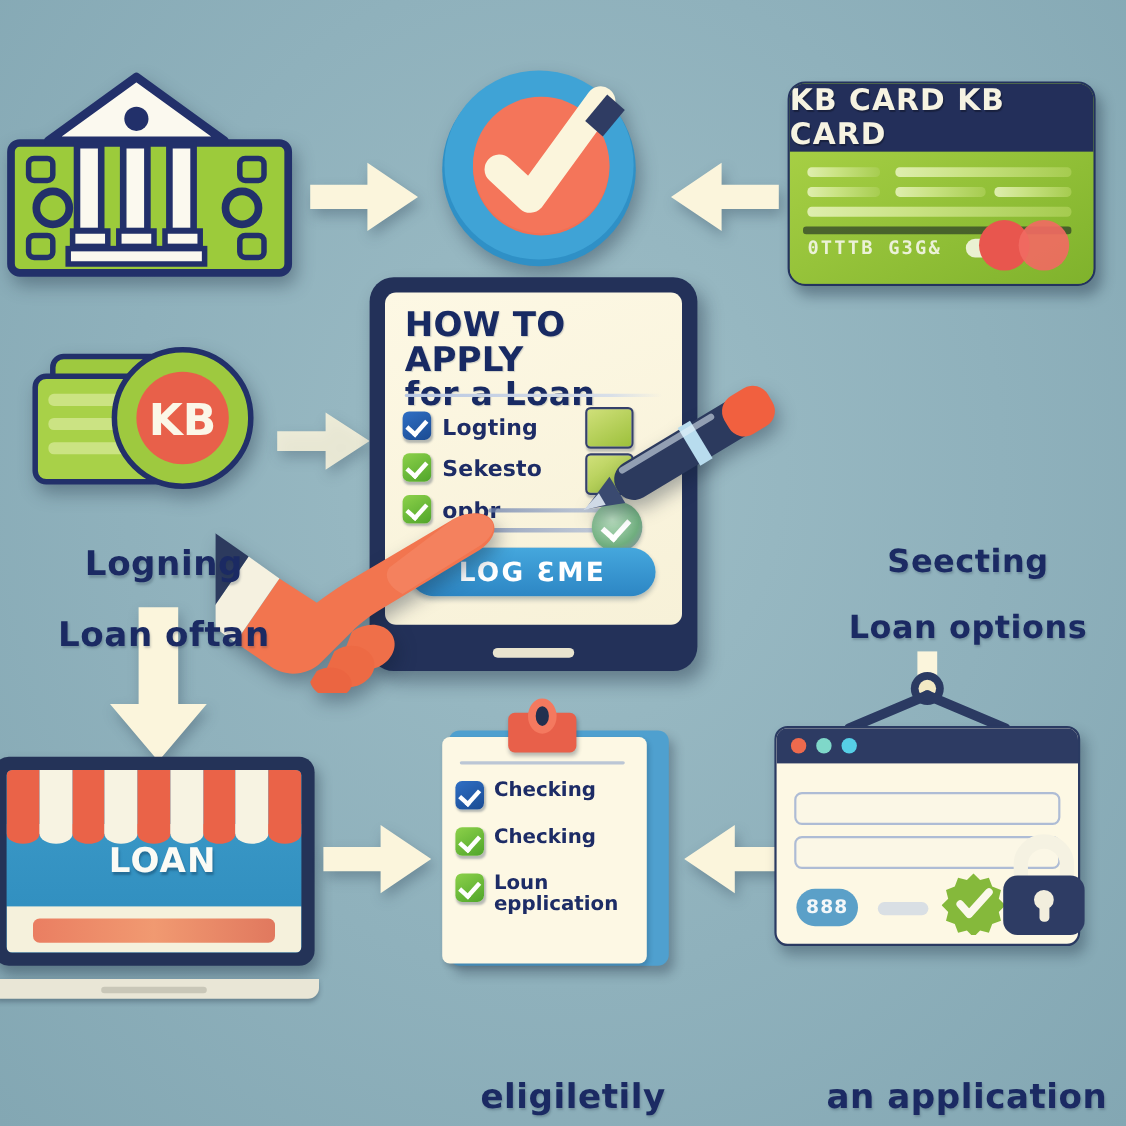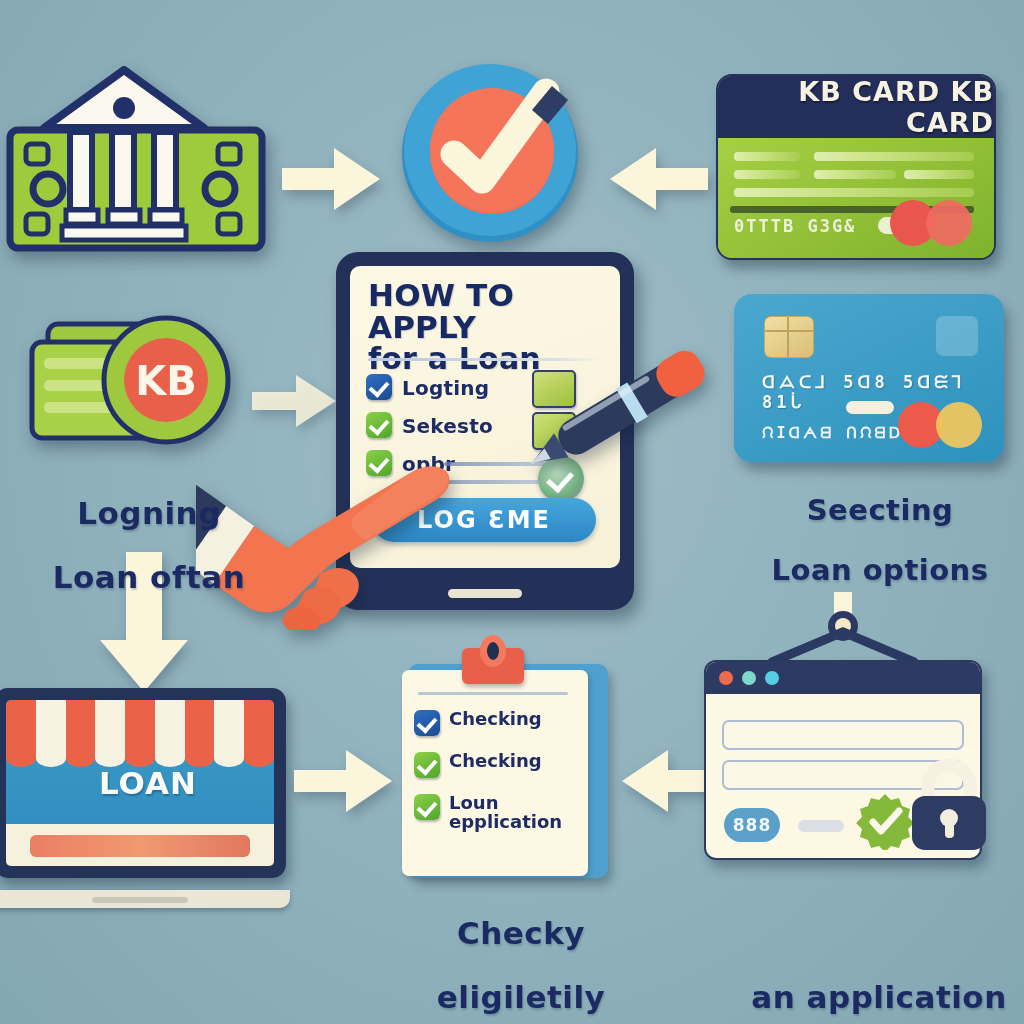--- a/index.html
+++ b/index.html
@@ -92,21 +92,21 @@
   .seal{position:absolute;width:46px;height:46px;border-radius:50%;
         background:radial-gradient(circle at 40% 35%,#bfe3c4,#6fae7e 60%,#8e7fb0 100%);
         box-shadow:0 2px 4px rgba(20,40,70,.3);}
   .seal::after{content:"";position:absolute;left:14px;top:11px;width:11px;height:19px;
         border:solid #fff;border-width:0 5px 5px 0;transform:rotate(42deg);}
 
   
   #kbcard{left:716px;top:74px;width:276px;height:182px;border-radius:16px;
     background:#8dbb34;overflow:hidden;
     box-shadow:5px 9px 12px rgba(15,30,50,.35);
-    border:2px solid #24335e;text-align:right;}
+    border:2px solid #24335e;}
   #kbcard .hdr{position:absolute;inset:0 0 auto 0;height:62px;background:#232f5a;
     display:flex;align-items:center;justify-content:center;}
   #kbcard .hdr span{color:#f6f3e2;font-weight:bold;font-size:27px;letter-spacing:1px;
     text-shadow:1px 2px 1px rgba(0,0,0,.3);}
   #kbcard .body{position:absolute;left:0;right:0;top:62px;bottom:0;
     background:linear-gradient(150deg,#a6cf44,#7fb22c);}
   .cardline{position:absolute;height:9px;border-radius:4px;
     background:linear-gradient(90deg,#e6f2bb,#cfe68c 40%,#a8cd52);opacity:.9;}
   .cardbar{position:absolute;height:7px;border-radius:3px;background:#2a3a27;opacity:.7;}
   .mc{position:absolute;width:46px;height:46px;border-radius:50%;}
@@ -344,29 +344,20 @@
       <path d="M30 44 L-10 102 L-44 78 L-4 20 Z" fill="#2c3a5e"></path>
     </svg>
   </div>
 
   <div class="abs shadow-soft" style="left:82px;top:548px;width:124px;height:148px;">
     <svg viewBox="0 0 124 148" width="124" height="148">
       <path class="arrow" d="M44 4 h36 v88 h26 l-44 52 -44 -52 h26 z"></path>
     </svg>
   </div>
 
-  <div class="abs" id="bluecard">
-    <div id="chip"></div>
-    <div id="cardsheen"></div>
-    <div id="bcnum">ᗡᗋᑕ⅃  5ᗡ8  5ᗡᙓ⅂  81ᒑ</div>
-    <div id="bcpill"></div>
-    <div id="bcname">ᙁIᗡᗅᗺ  ᑎᙁᗺᗞ</div>
-    <div class="mc" style="right:60px;bottom:14px;background:#ec5a4c;"></div>
-    <div class="mc" style="right:22px;bottom:14px;background:#f1c75e;opacity:.93;"></div>
-  </div>
 
   <div class="abs" id="laptop">
     <div id="lap-body">
       <div id="lap-screen">
         <div id="awning">
           <i style="background:#ea6348;"></i>
             <i style="background:#f7f3e2;"></i>
           <i style="background:#ea6348;"></i>
             <i style="background:#f7f3e2;"></i>
           <i style="background:#ea6348;"></i>
@@ -462,21 +453,21 @@
     <span>Logning</span><br>
     <span>Loan oftan</span>
   </div>
 
   <div class="caption" style="left:736px;top:466px;width:288px;font-size:29px;">
     <span>Seecting</span><br>
     <span>Loan options</span>
   </div>
 
   <div class="caption" style="left:396px;top:886px;width:250px;font-size:31px;">
-    <span>Checky</span><br>
+    <br>
     <span>eligiletily</span>
   </div>
 
   <div class="caption" style="left:734px;top:886px;width:290px;font-size:31px;">
     <br>
     <span>an application</span>
   </div>
 
 </div>
 

